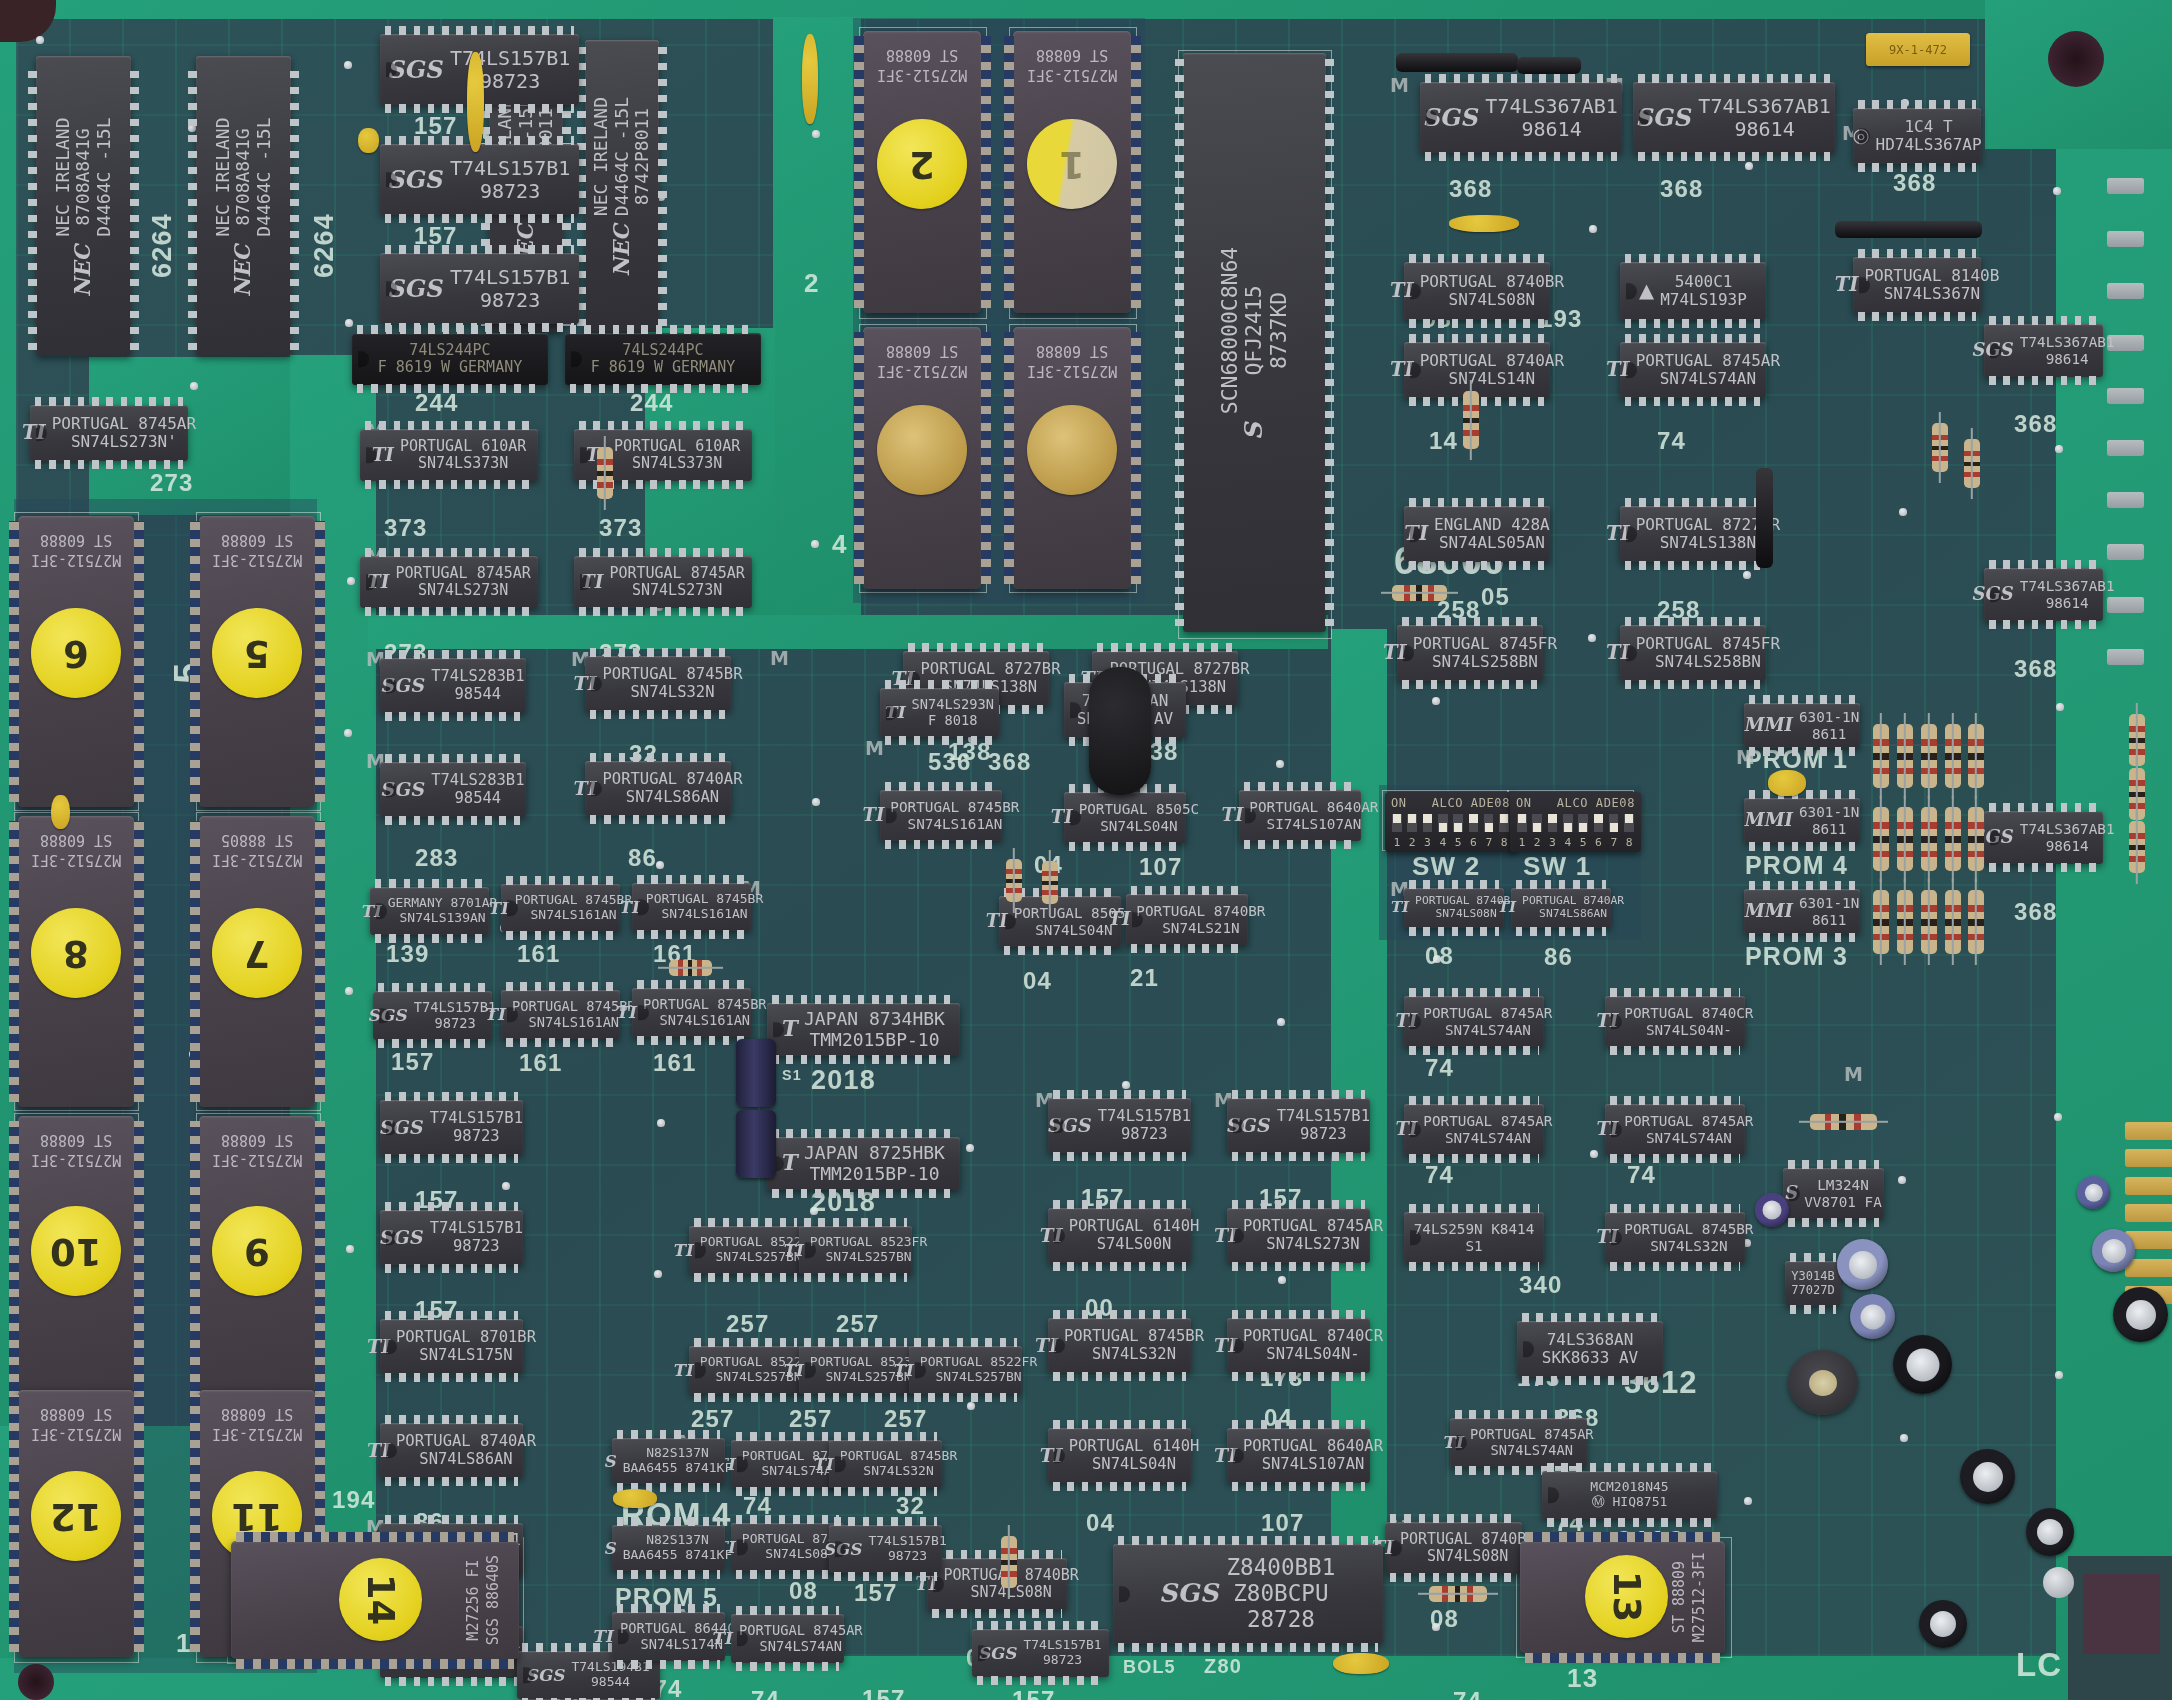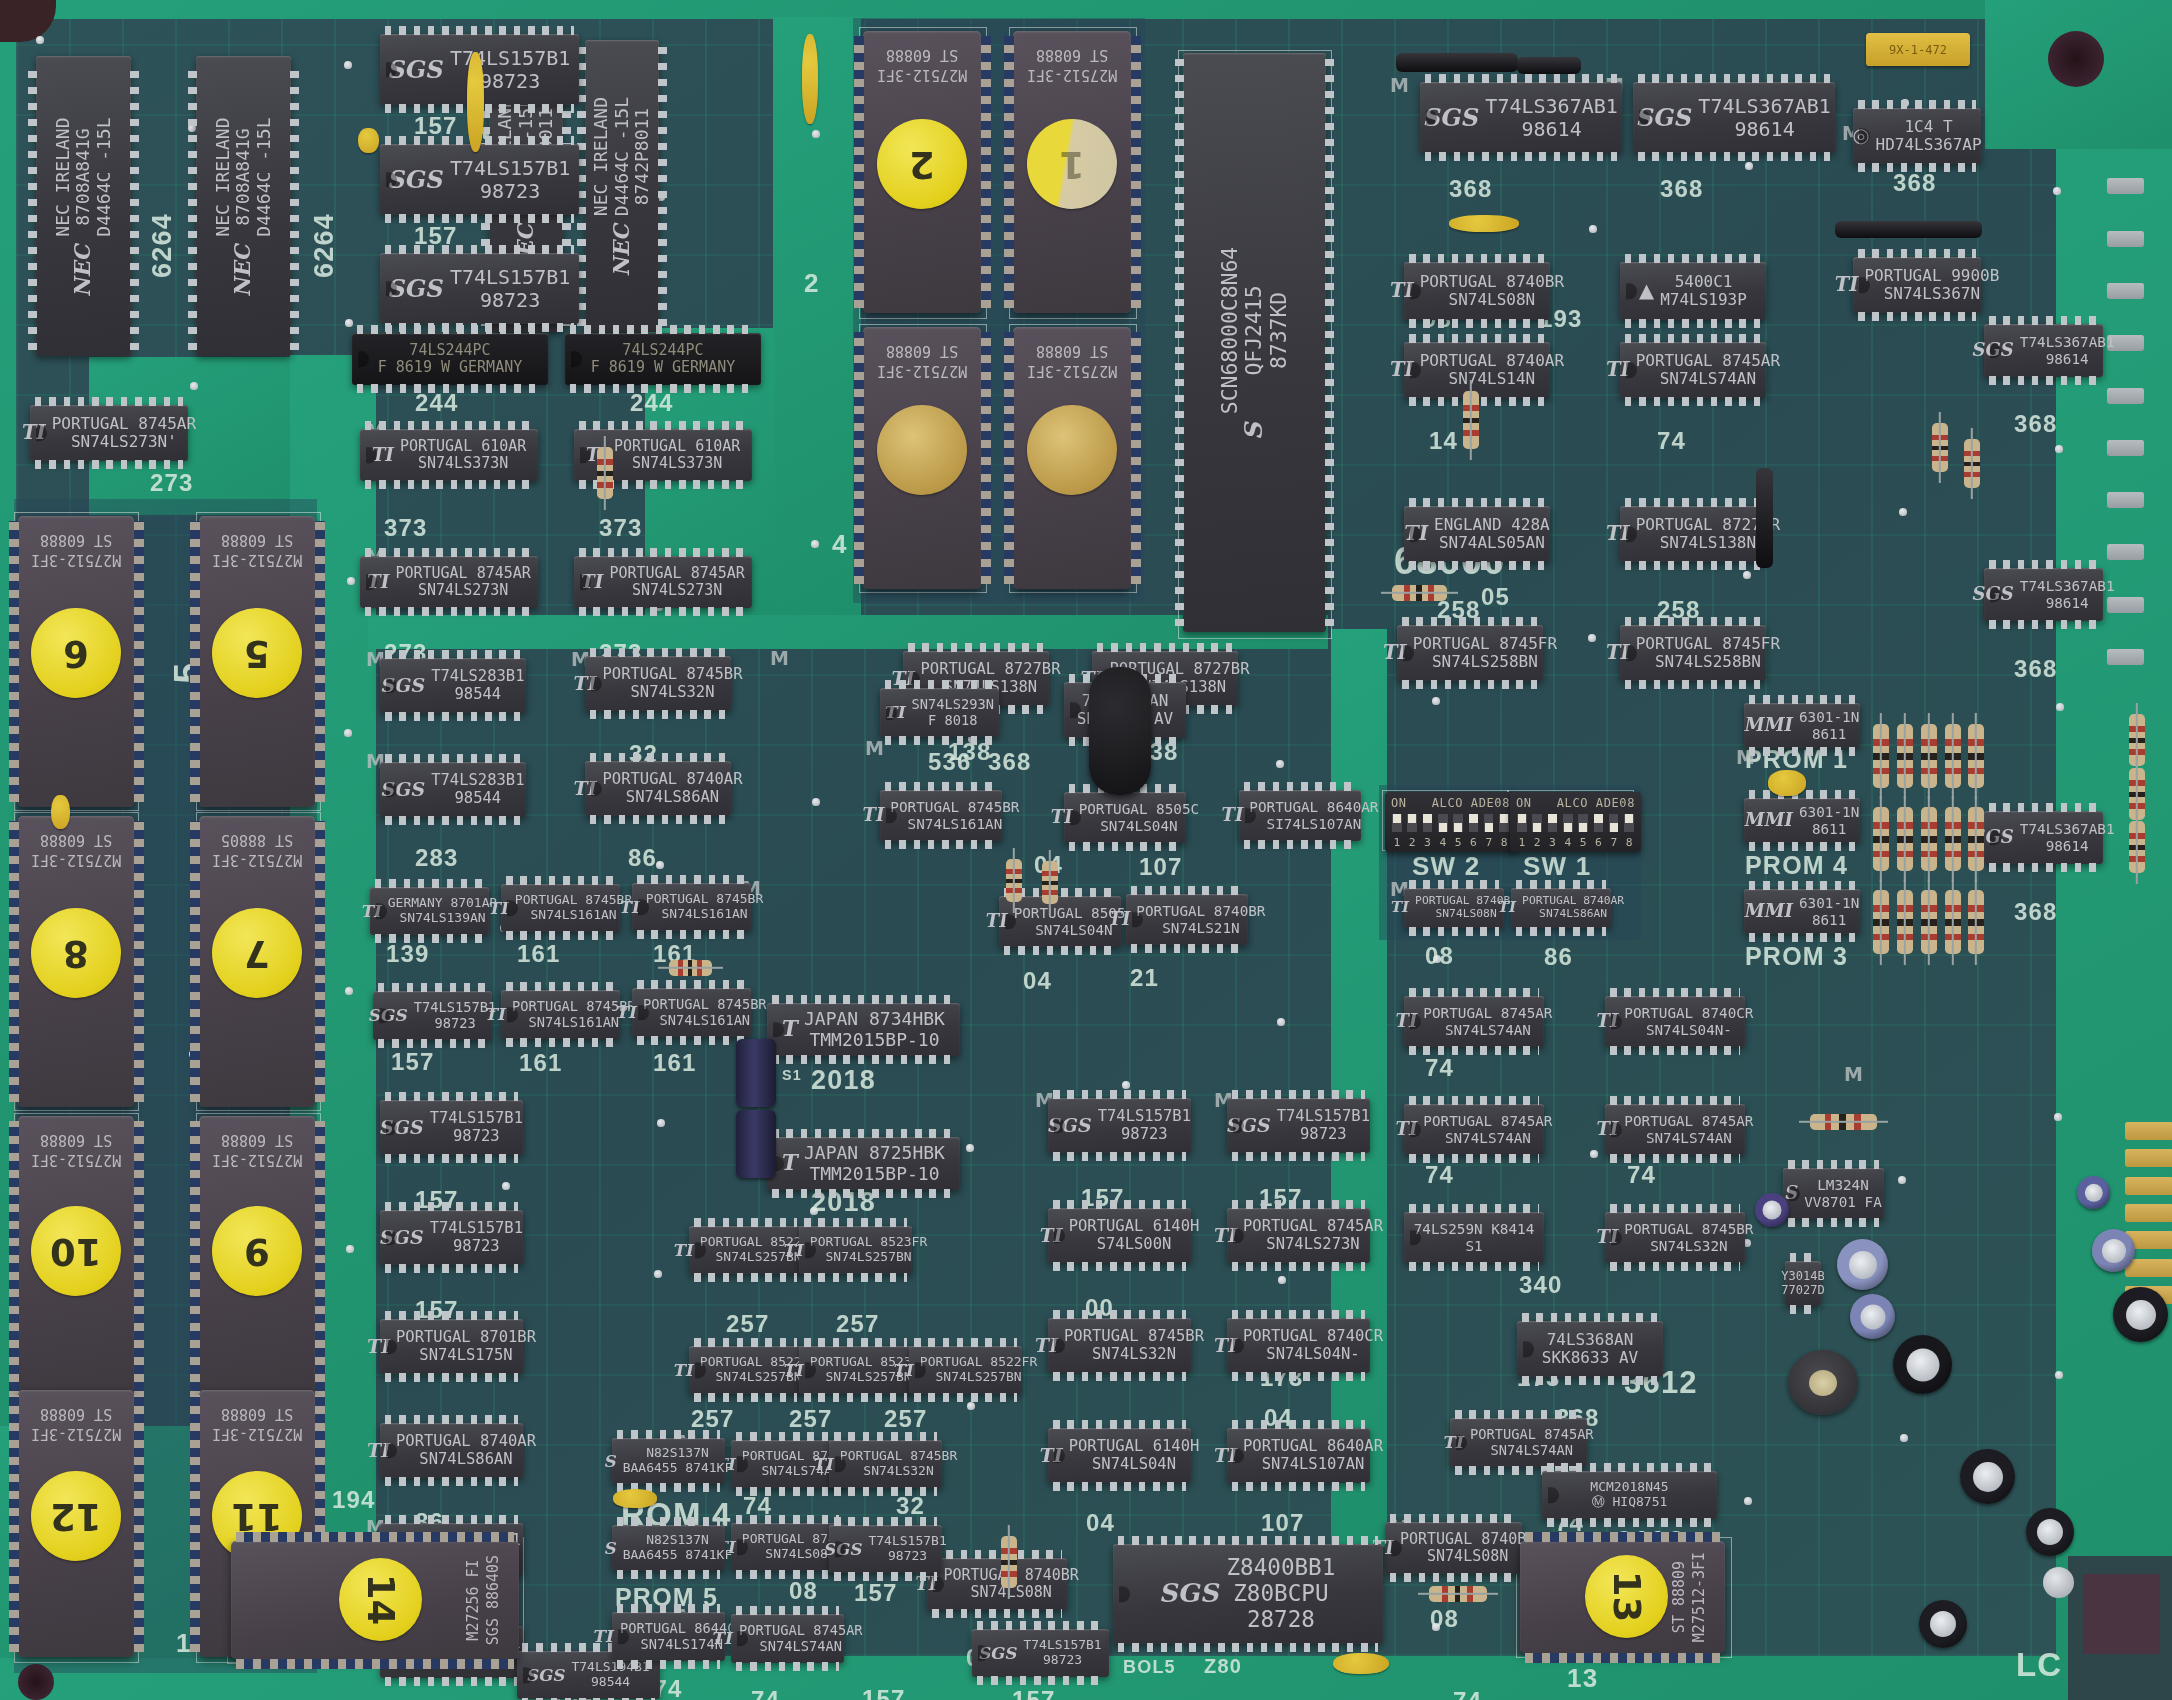--- a/index.html
+++ b/index.html
@@ -430,21 +430,21 @@
           <span>1C4 T</span>
           <span>HD74LS367AP</span>
         </span>
       </div>
       <span class="notch"></span>
     </div>
     <div class="chip" style="left: 1853px; top: 257px; width: 128px; height: 56px;">
       <div class="inner" style="font-size: 16px;">
         <span class="lg" style="font-size: 19.6px;">TI</span>
         <span class="lines">
-          <span>PORTUGAL 9900B</span>
+          <span>PORTUGAL 8140B</span>
           <span>SN74LS367N</span>
         </span>
       </div>
       <span class="notch"></span>
     </div>
     <div class="chip" style="left: 1404px; top: 342px; width: 146px; height: 56px;">
       <div class="inner" style="font-size: 16px;">
         <span class="lg" style="font-size: 19.6px;">TI</span>
         <span class="lines">
           <span>PORTUGAL 8740AR</span>
@@ -1157,21 +1157,21 @@
     <div class="chip" style="left: 1605px; top: 1212px; width: 140px; height: 51px;">
       <div class="inner" style="font-size: 14.3px;">
         <span class="lg" style="font-size: 18px;">TI</span>
         <span class="lines">
           <span>PORTUGAL 8745BR</span>
           <span>SN74LS32N</span>
         </span>
       </div>
       <span class="notch"></span>
     </div>
-    <div class="chip" style="left: 1785px; top: 1261px; width: 36px; height: 45px;">
+    <div class="chip" style="left: 1785px; top: 1261px; width: 56px; height: 45px;">
       <div class="inner" style="font-size: 12px;">
         <span class="lines">
           <span>Y3014B</span>
           <span>77027D</span>
         </span>
       </div>
     </div>
     <div class="chip" style="left: 1783px; top: 1168px; width: 101px; height: 51px;">
       <div class="inner" style="font-size: 14.3px;">
         <span class="lg" style="font-size: 18px;">S</span>

